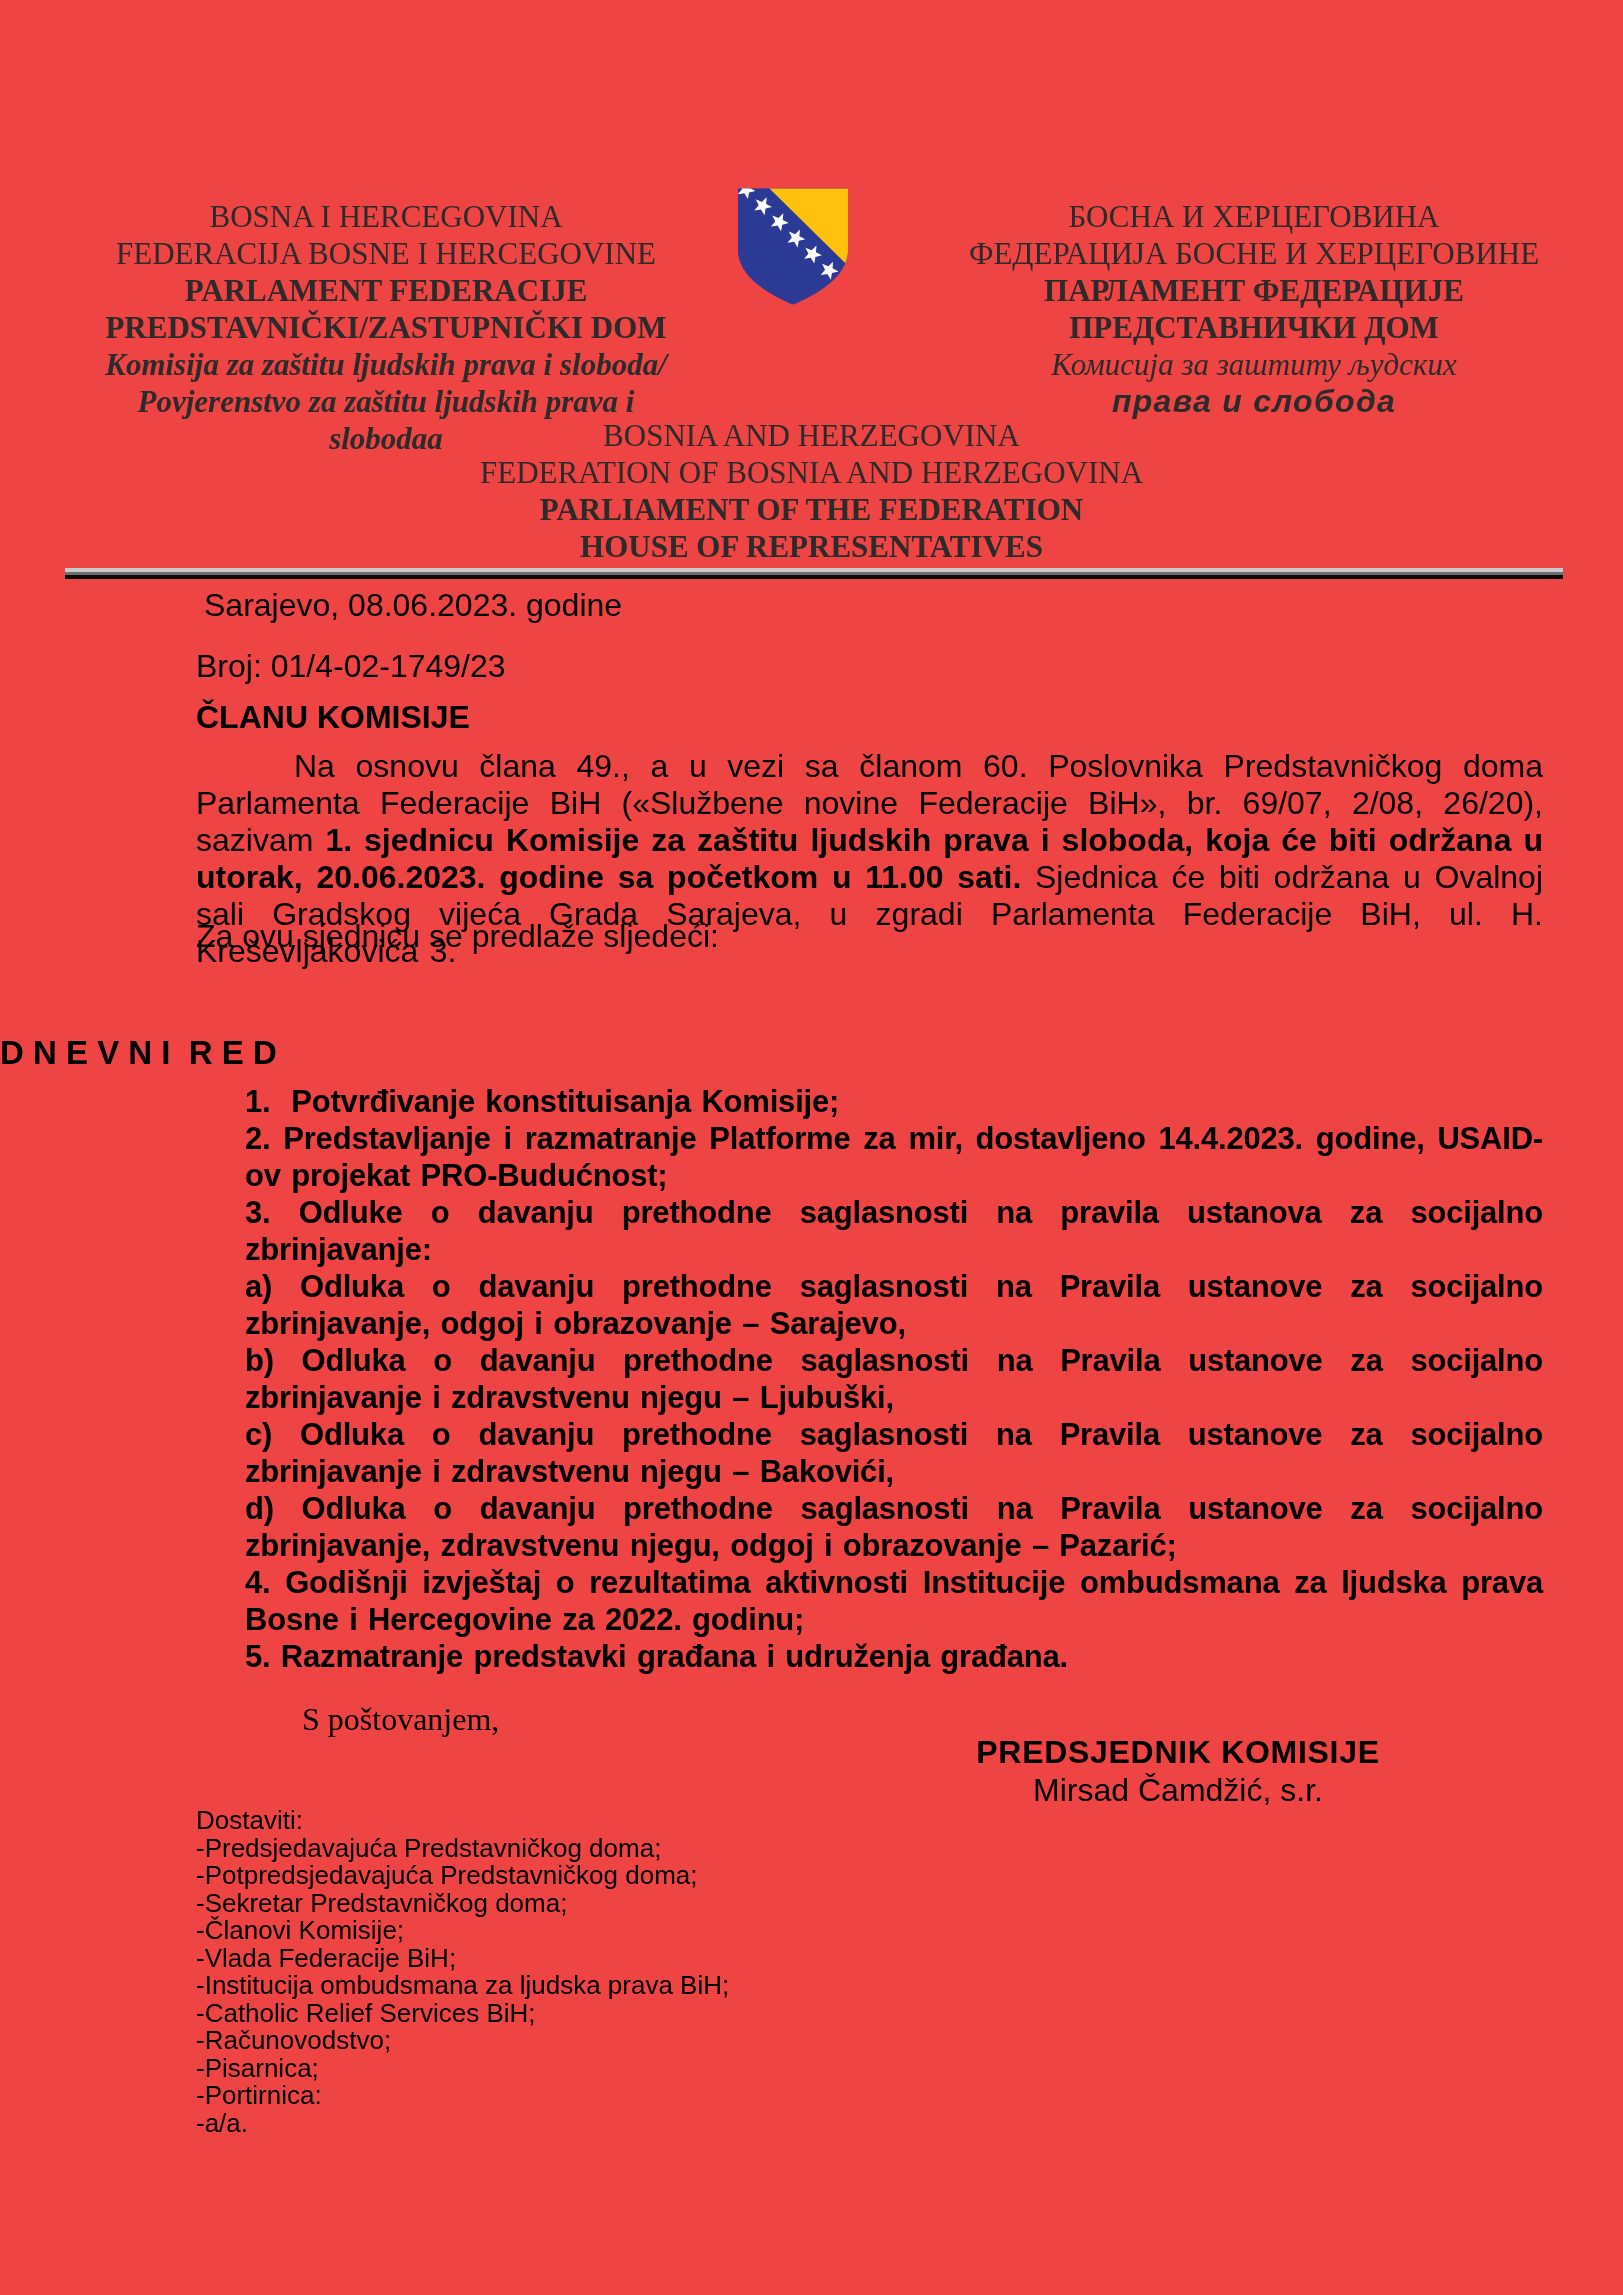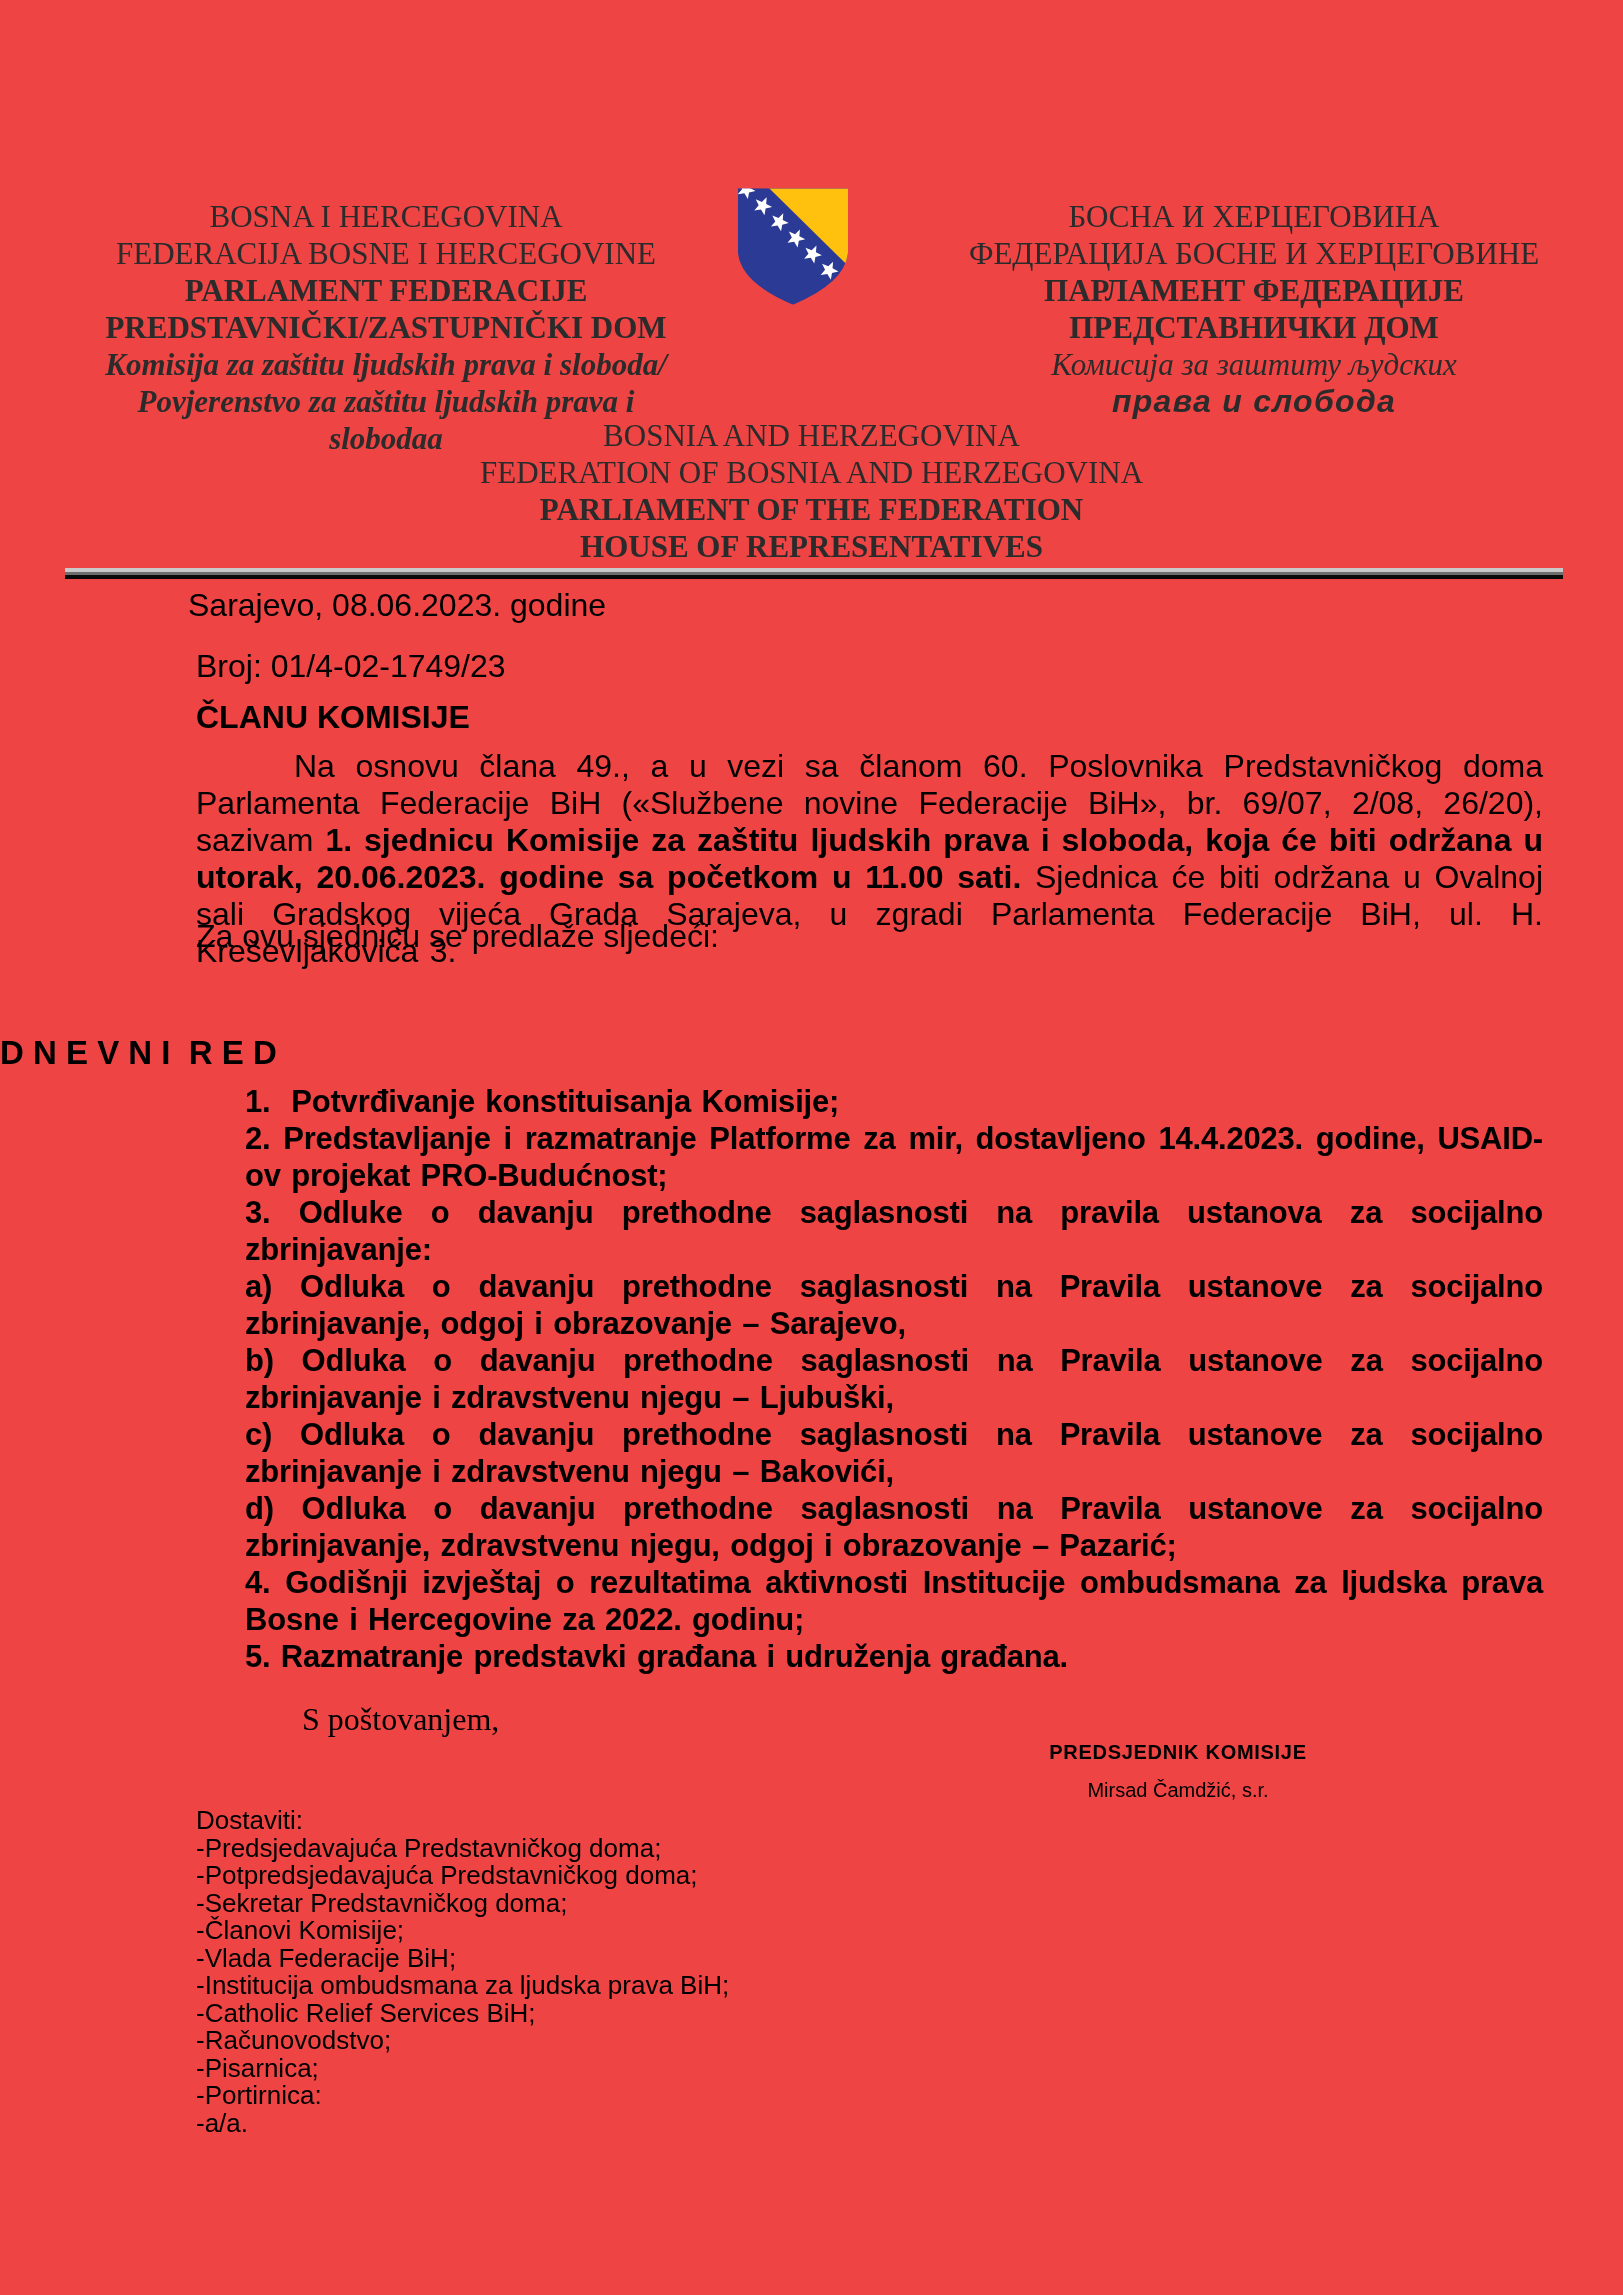--- a/index.html
+++ b/index.html
@@ -34,21 +34,21 @@
   .arms { position:absolute; left:735px; top:187px; }
   .divider {
     position:absolute; left:65px; top:568px; width:1498px; height:11px;
     background:linear-gradient(to bottom,
       #c9c9c9 0%, #c9c9c9 32%,
       #6e6e6e 32%, #6e6e6e 64%,
       #0a0a0a 64%, #0a0a0a 100%);
   }
   
   .line { position:absolute; font-size:32px; line-height:37px; white-space:nowrap; }
-  .place-date { left:188px; top:587px; }
+  .place-date { left:204px; top:587px; }
   .doc-number { left:196px; top:648px; }
   .addressee  { left:196px; top:699px; font-weight:bold; }
   .intro {
     position:absolute; left:196px; top:748px; width:1347px;
     font-size:32px; line-height:37px;
     text-align:justify; text-indent:98px;
     word-spacing:2.6px;
   }
   .proposal { left:196px; top:918px; }
   .agenda-title {
@@ -57,21 +57,21 @@
   }
   .agenda {
     position:absolute; left:245px; top:1083px; width:1298px;
     font-size:31px; line-height:37px; font-weight:bold;
     text-align:justify; letter-spacing:-0.2px; word-spacing:2px;
   }
   .agenda p { margin:0; }
   .regards { left:302px; top:1701px;font-family:Liberation Serif, serif; }
   .signature {
     position:absolute; left:903px; top:1733px; width:550px;
-    text-align:center; font-size:20px; line-height:38px;
+    text-align:center; font-size:32px; line-height:38px;
   }
   .signature .sig-title { font-weight:bold; letter-spacing:0.7px; }
   .distribution {
     position:absolute; left:196px; top:1807px;
     font-size:26px; line-height:27.5px;
   }
   .distribution div { white-space:nowrap; }
 </style>
 </head>
 <body>

